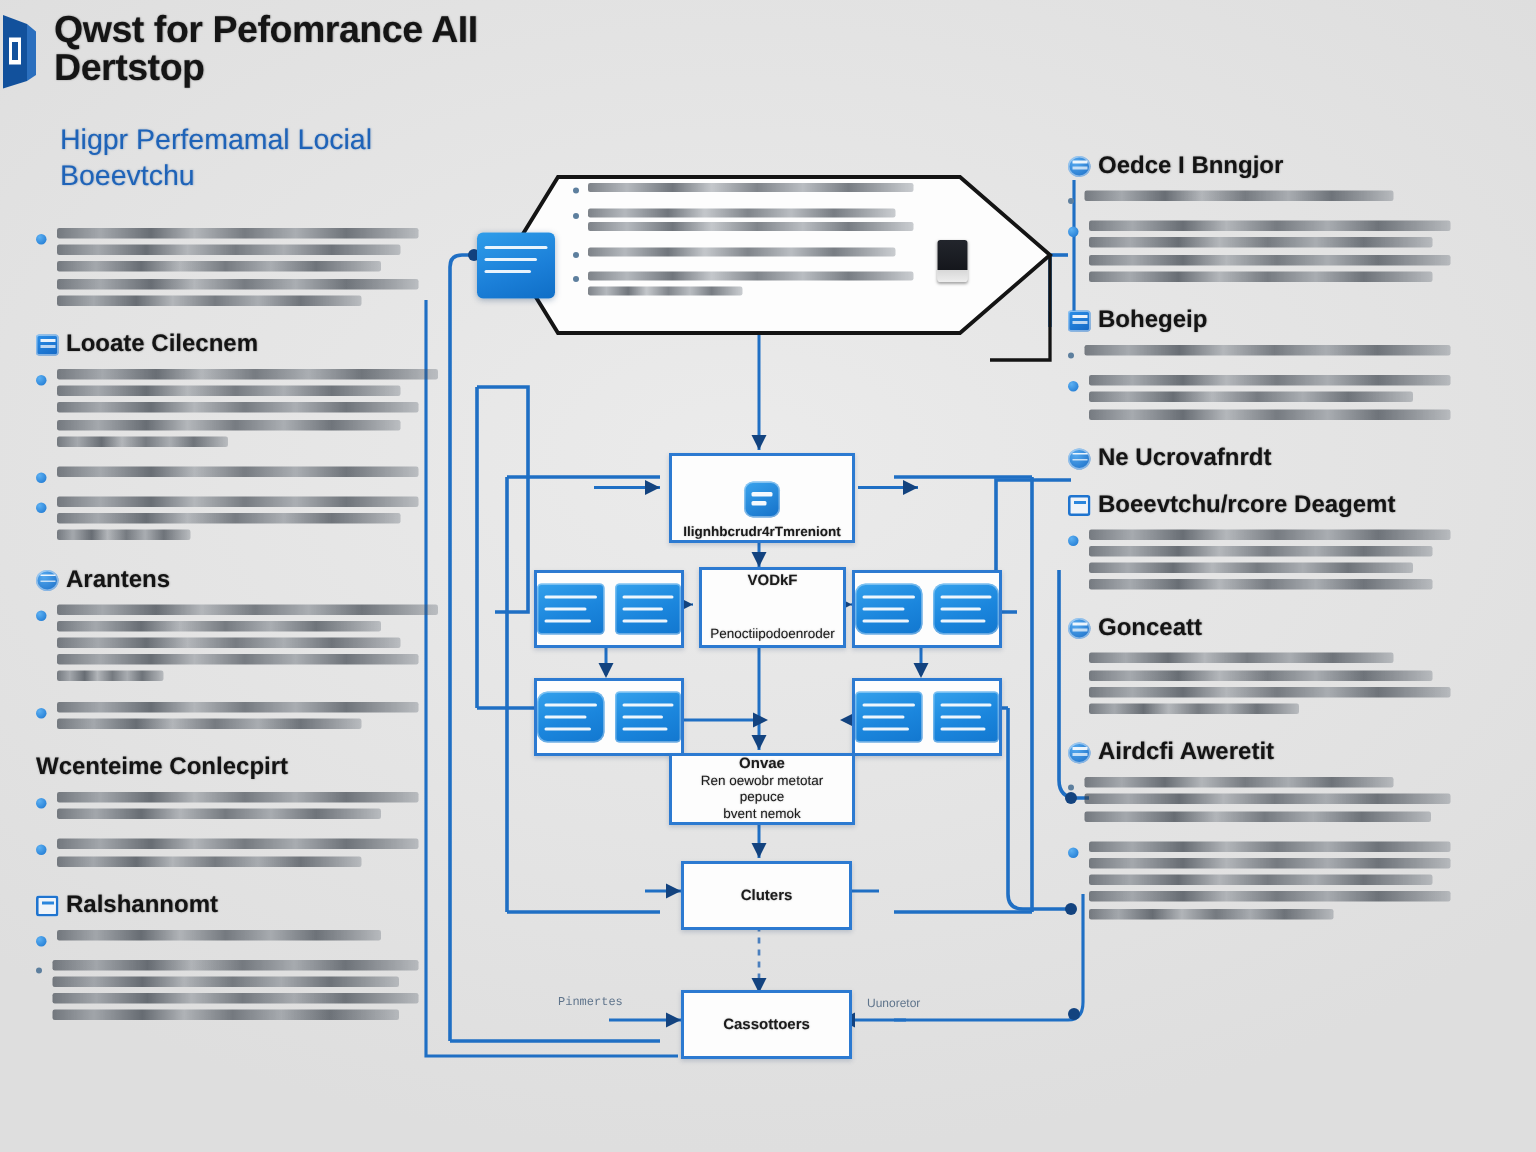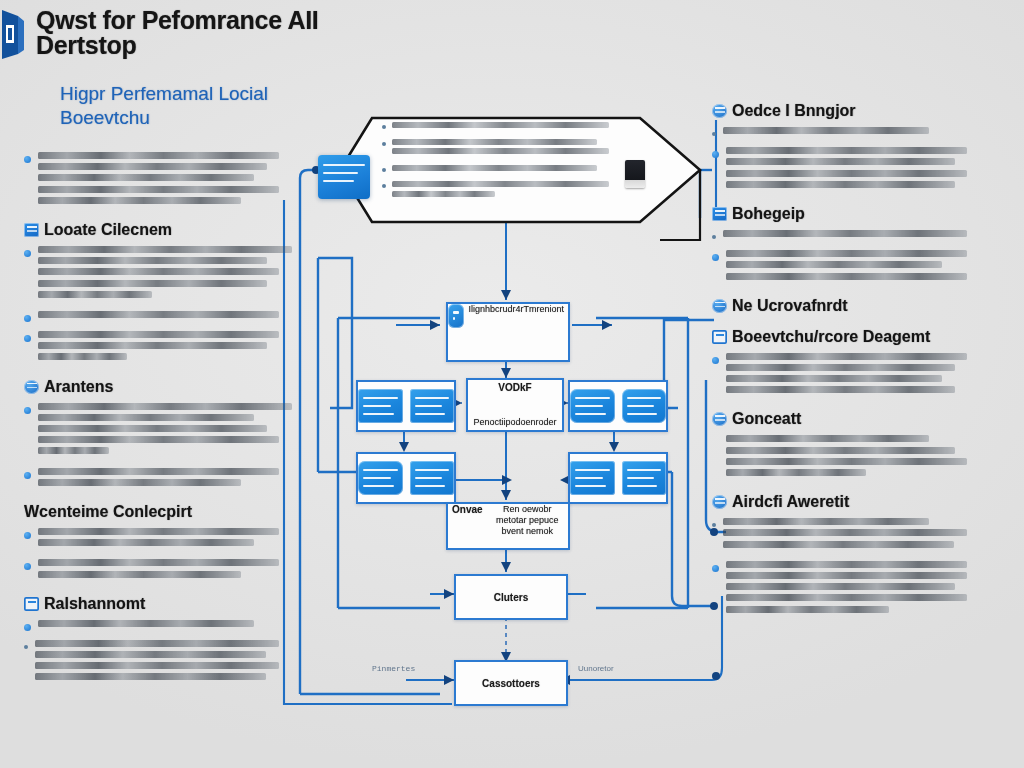--- a/index.html
+++ b/index.html
@@ -15,21 +15,21 @@
   .svgwrap{position:absolute;inset:0;width:1024px;height:768px;}
 
   
   #logo-mark{position:absolute;left:2px;top:8px;width:26px;height:52px;}
   #title-block{position:absolute;left:36px;top:8px;width:330px;}
   .title-line{
     font-size:25px;font-weight:bold;color:#151515;letter-spacing:-.3px;
     line-height:25px;white-space:nowrap;
     text-shadow:0 0 1.1px rgba(90,90,90,.55), .6px .3px .9px rgba(140,140,140,.45);
   }
-  #subtitle-block{position:absolute;left:40px;top:82px;width:330px;margin-left:20px;}
+  #subtitle-block{position:absolute;left:40px;top:82px;width:330px;}
   .sub-line{
     font-size:19px;color:#1e63b8;line-height:24px;white-space:nowrap;
     text-shadow:0 0 1.2px rgba(120,150,190,.7), .7px .3px 1px rgba(150,175,205,.5);
   }
 
   
   #left-col{position:absolute;left:24px;top:152px;width:268px;}
   #right-col{position:absolute;left:712px;top:102px;width:268px;}
   .sec{margin-bottom:13px;}
   .sec-head{display:flex;align-items:center;gap:5px;margin-bottom:7px;}
@@ -458,21 +458,21 @@
       </div>
     </div>
 
   <div id="hex-callout">
     <i></i>
       <i></i>
       <i></i>
   </div>
   <div id="hex-doc-icon"></div>
 
-  <div class="node" id="node-top" style="left:446px;top:302px;width:120px;height:56px;display:flex;flex-direction:row;justify-content:center;">
+  <div class="node" id="node-top" style="left:446px;top:302px;width:120px;height:56px;display:flex;flex-direction:column;justify-content:flex-end;font-weight:bold;">
     <div class="tileico"></div>
     <div class="cap">Ilignhbcrudr4rTmreniont</div>
   </div>
 
   <div class="node" style="left:356px;top:380px;width:96px;height:48px;">
     <div class="cardpair">
       <div class="card">
           <i></i>
           <i></i>
           <i></i>
@@ -528,21 +528,21 @@
           <i></i>
         </div>
       <div class="card">
           <i></i>
           <i></i>
           <i></i>
         </div>
     </div>
   </div>
 
-  <div class="node" style="left:446px;top:502px;width:120px;height:44px;display:flex;justify-content:center;">
+  <div class="node" style="left:446px;top:502px;width:120px;height:44px;display:flex;flex-direction:column;justify-content:center;">
     <div class="cap b">Onvae</div>
     <div class="cap" style="white-space:pre-line;">Ren oewobr metotar pepuce
 bvent nemok</div>
   </div>
 
   <div class="node" style="left:454px;top:574px;width:110px;height:42px;display:flex;align-items:center;justify-content:center;">
     <div class="cap b">Cluters</div>
   </div>
 
   <div class="node" style="left:454px;top:660px;width:110px;height:42px;display:flex;align-items:center;justify-content:center;">

